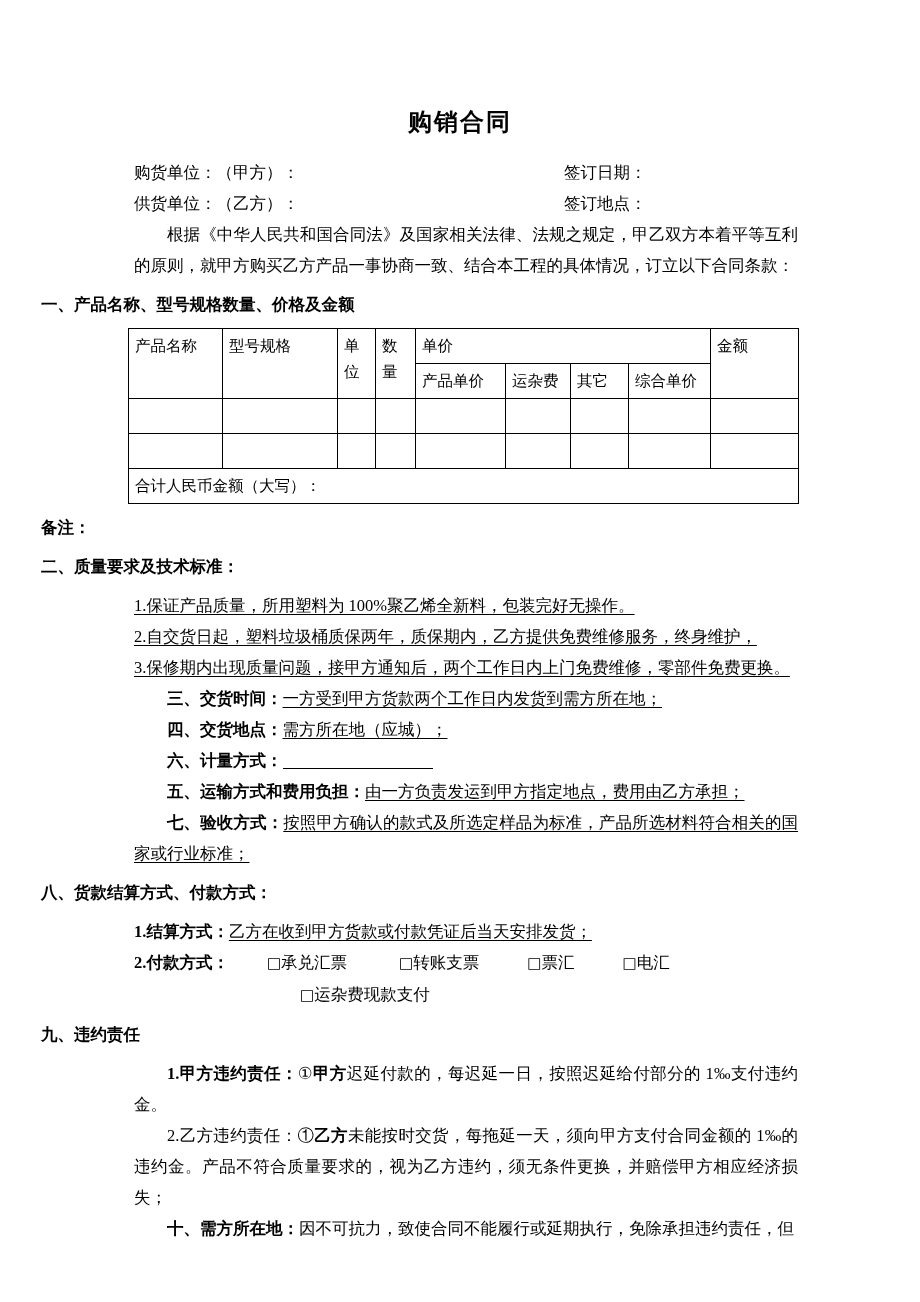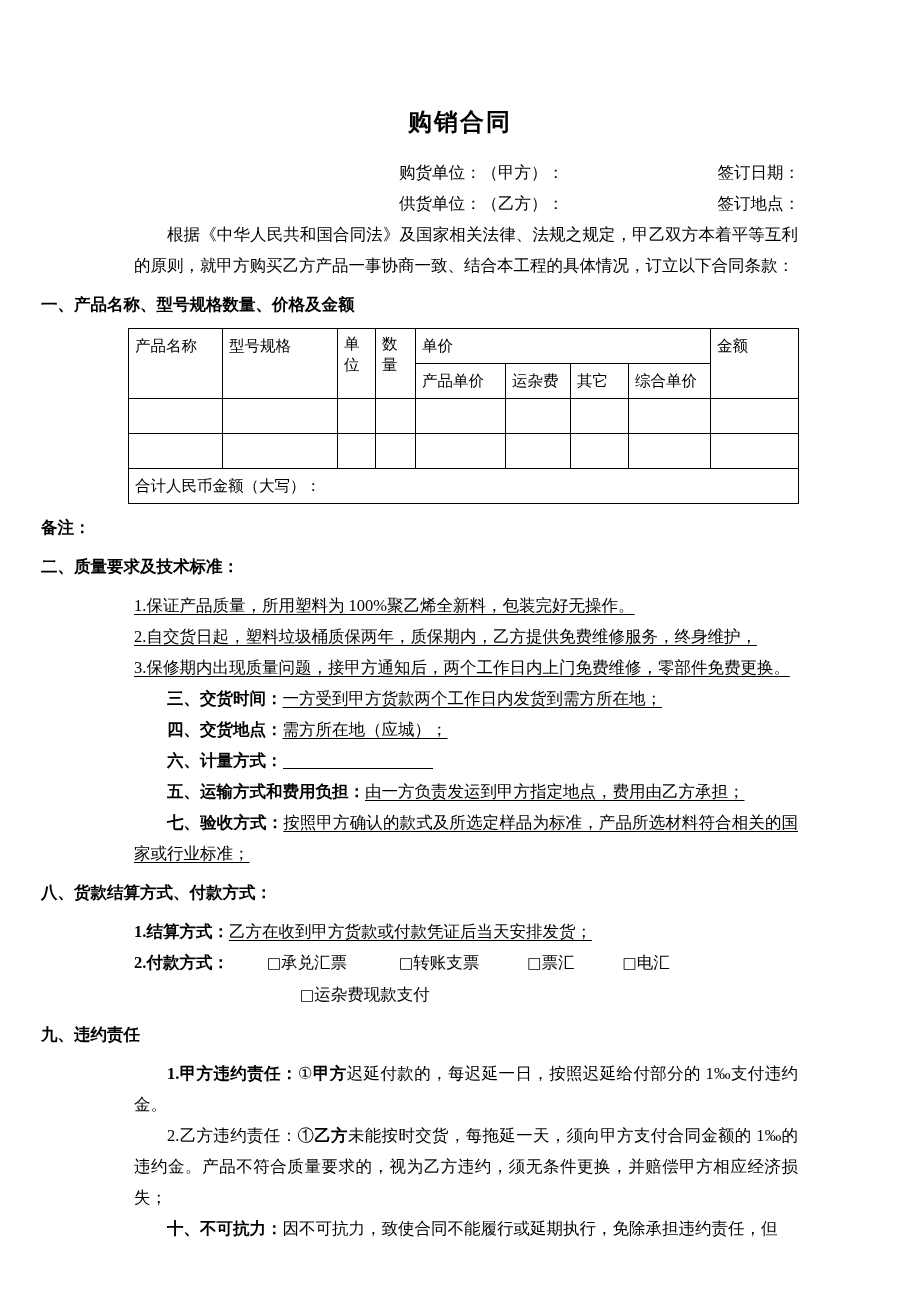--- a/index.html
+++ b/index.html
@@ -32,22 +32,21 @@
     margin: 0;
     padding-top: 108px;
     padding-bottom: 0;
     line-height: 1.2;
   }
 
   
   .party-block {
     margin-top: 20px;
     padding-left: 134px;
-    padding-right: 120px;
-    text-align: right;
+    padding-right: 87px;
   }
   .party-row {
     display: flex;
     font-size: 16.5px;
     line-height: 31px;
     white-space: nowrap;
   }
   .party-left {
     width: 430px;
     flex: 0 0 430px;
@@ -104,21 +103,21 @@
   td.cell-row {
     height: 30px;
   }
   td.cell-total {
     height: 36px;
     vertical-align: middle;
   }
   .narrow-label {
     display: block;
     width: 1em;
-    line-height: 21px;
+    line-height: 26px;
   }
 
   
   .item {
     font-size: 16.5px;
     line-height: 31px;
     margin: 0;
     padding-left: 134px;
     padding-right: 122px;
     text-align: justify;
@@ -318,16 +317,16 @@
 
   <p class="item ind">
     <b>1.甲方违约责任：</b><span>①</span><b>甲方</b><span>迟延付款的，每迟延一日，按照迟延给付部分的 1‰支付违约金。</span>
   </p>
 
   <p class="item ind">
     <span>2.乙方违约责任：</span><span>①</span><b>乙方</b><span>未能按时交货，每拖延一天，须向甲方支付合同金额的 1‰的违约金。产品不符合质量要求的，视为乙方违约，须无条件更换，并赔偿甲方相应经济损失；</span>
   </p>
 
   <p class="item ind">
-    <b>十、不可抗力：</b><span>因不可抗力，致使合同不能履行或延期执行，免除承担违约责任，但</span>
+    <b>十、需方所在地：</b><span>因不可抗力，致使合同不能履行或延期执行，免除承担违约责任，但</span>
   </p>
 
 </div>
 
 </body></html>

